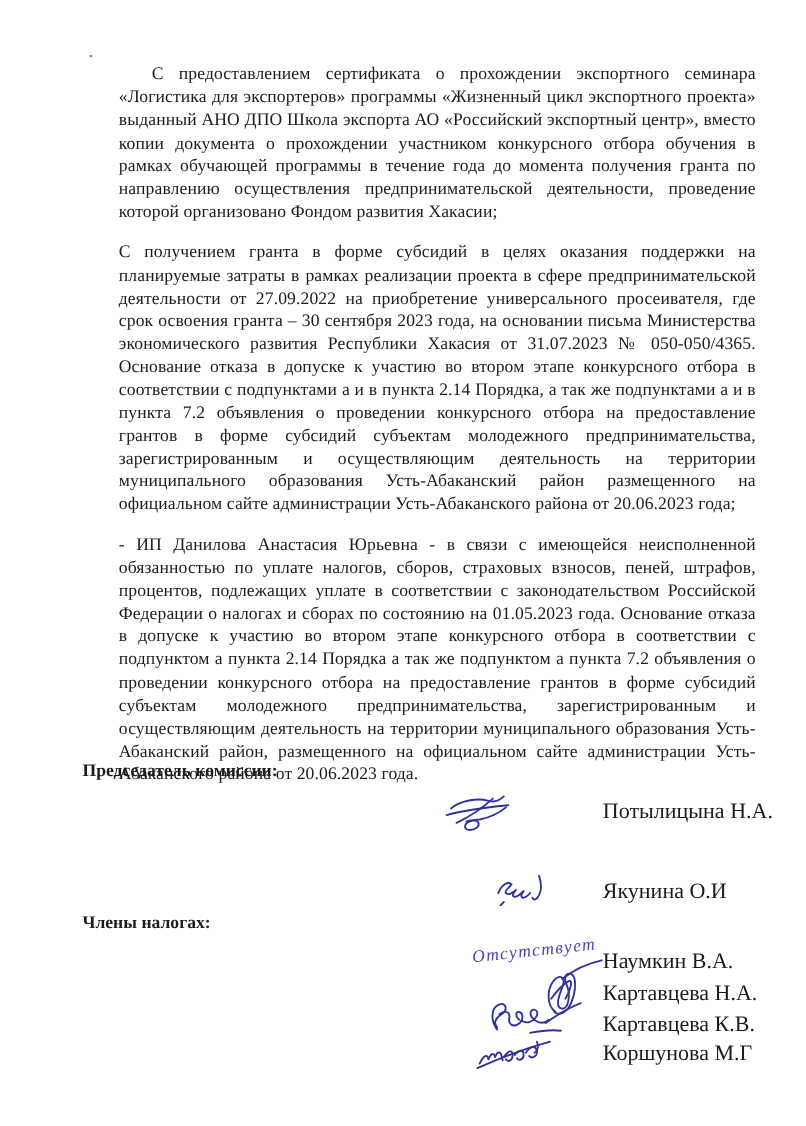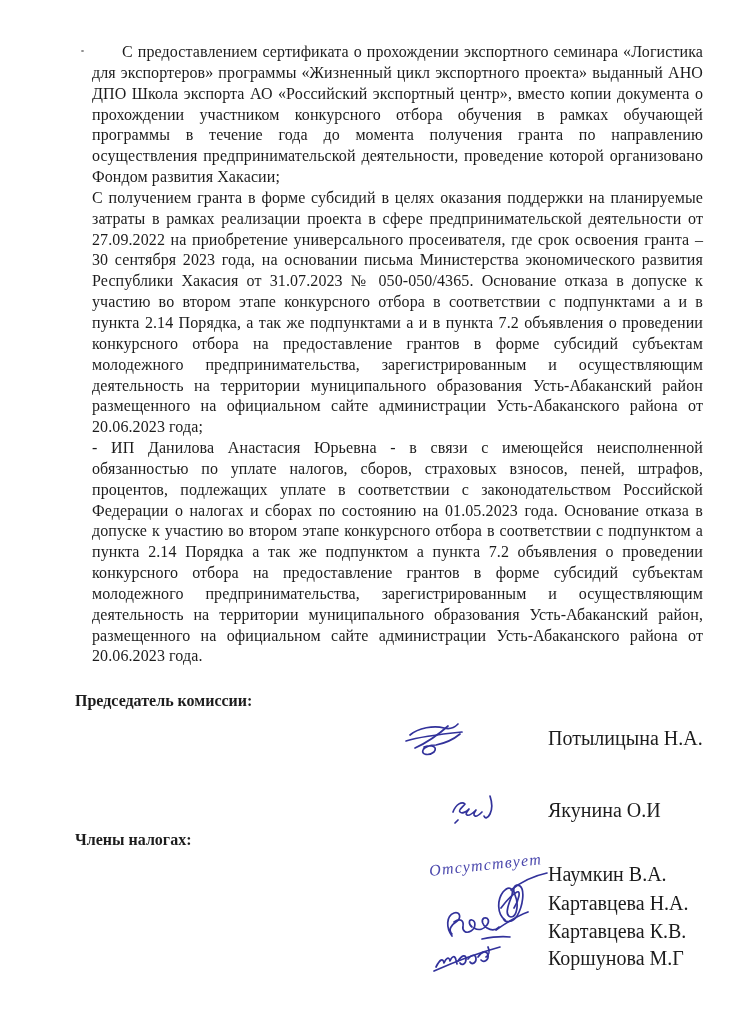--- a/index.html
+++ b/index.html
@@ -17,21 +17,21 @@
   .body-text {
     position: absolute;
     left: 92px;
     top: 42px;
     width: 611px;
     font-size: 16px;
     line-height: 20.85px;
     text-align: justify;
     letter-spacing: 0.1px;
   }
-  .para { margin: 0; }
+  .para { margin: 16px; }
   .para.indent { text-indent: 30px; }
   .scan-dot {
     position: absolute;
     left: 81px; top: 50px;
     width: 3px; height: 2px;
     background: #8a8a8a;
     border-radius: 50%;
   }
   .sig-label {
     position: absolute;

